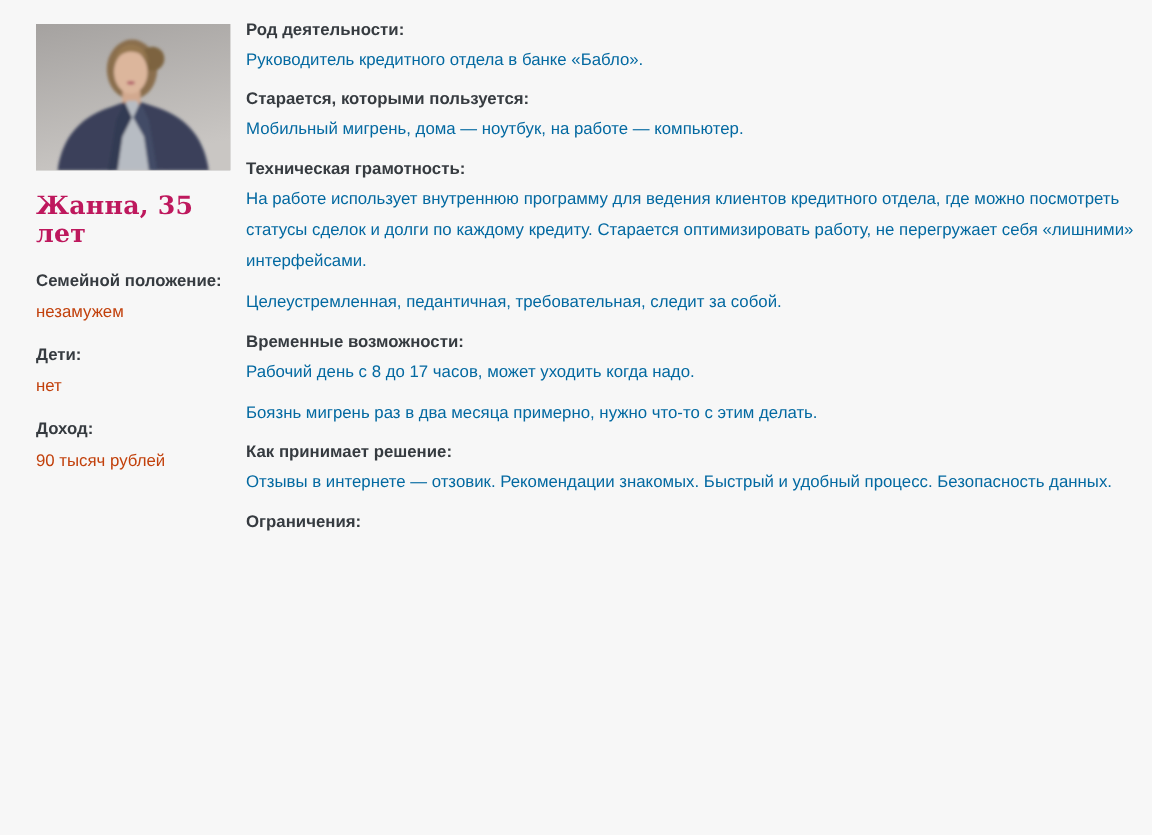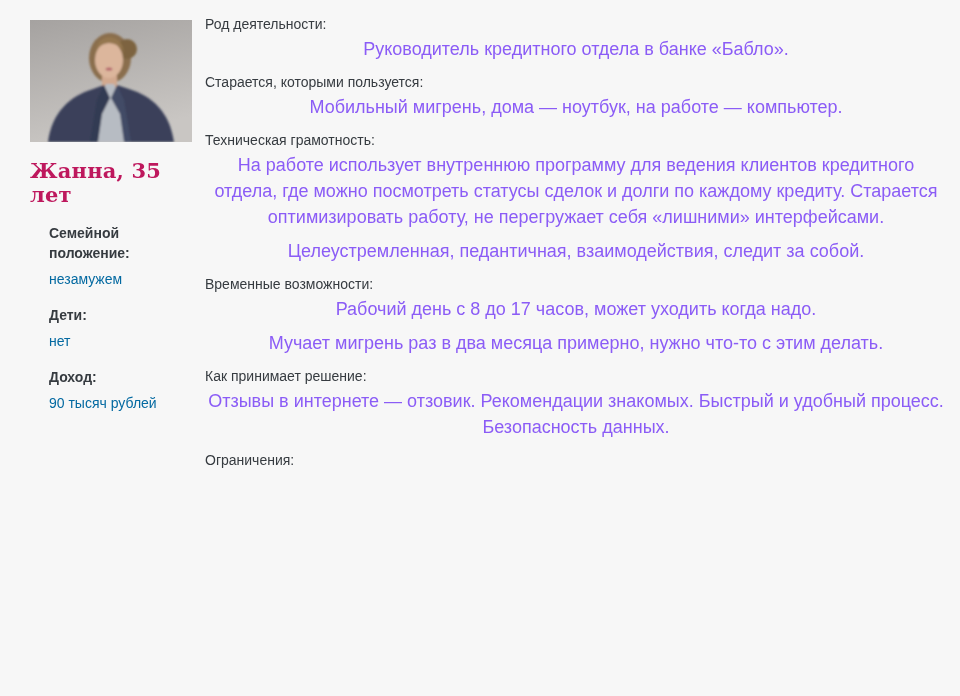--- a/index.html
+++ b/index.html
@@ -32,54 +32,53 @@
   .photo svg { display: block; }
   .name {
     font-family: "DejaVu Serif", serif;
     font-size: 21px;
     font-weight: 700;
     color: #be185d;
     letter-spacing: 0.2px;
     margin: 17px 0 0 0;
     line-height: 24px;
   }
-  .field { margin-top: 16px; margin-left: 19px; }
+  .field { margin-top: 16px; }
   .field-label {
     font-size: 14px;
     font-weight: 700;
     color: #363b40;
     line-height: 20px;
   }
   .field-value {
     font-size: 14px;
-    color: #0369a1;
+    color: #c2410c;
     line-height: 20px;
     margin-top: 6px;
   }
   
   .content {
     position: absolute;
     left: 205px;
     top: 12px;
     width: 742px;
   }
   .section { margin-bottom: 8px; }
   .section-title {
     font-size: 14px;
-    font-weight: 400;
+    font-weight: 700;
     color: #363b40;
     line-height: 24px;
     margin: 0;
   }
   .section-body p {
-    font-size: 18px;
-    color: #8b5cf6;
+    font-size: 14px;
+    color: #0369a1;
     line-height: 26px;
     margin: 0;
-    text-align: center;
   }
 </style>
 </head>
 <body>
 
 <div class="page">
 
   <aside class="sidebar">
     <div class="photo">
       <svg width="162" height="122" viewBox="0 0 162 122" xmlns="http://www.w3.org/2000/svg">
@@ -155,34 +154,34 @@
 
   <section class="section">
     <h2 class="section-title">Техническая грамотность:</h2>
     <div class="section-body">
             <p>На работе использует внутреннюю программу для ведения клиентов кредитного отдела, где можно посмотреть статусы сделок и долги по каждому кредиту. Старается оптимизировать работу, не перегружает себя «лишними» интерфейсами.</p>
           </div>
   </section>
 
   <section class="section">
     <div class="section-body">
-            <p>Целеустремленная, педантичная, взаимодействия, следит за собой.</p>
+            <p>Целеустремленная, педантичная, требовательная, следит за собой.</p>
           </div>
   </section>
 
   <section class="section">
     <h2 class="section-title">Временные возможности:</h2>
     <div class="section-body">
             <p>Рабочий день с 8 до 17 часов, может уходить когда надо.</p>
           </div>
   </section>
 
   <section class="section">
     <div class="section-body">
-            <p>Мучает мигрень раз в два месяца примерно, нужно что-то с этим делать.</p>
+            <p>Боязнь мигрень раз в два месяца примерно, нужно что-то с этим делать.</p>
           </div>
   </section>
 
 
   <section class="section">
     <h2 class="section-title">Как принимает решение:</h2>
     <div class="section-body">
             <p>Отзывы в интернете — отзовик. Рекомендации знакомых. Быстрый и удобный процесс. Безопасность данных.</p>
           </div>
   </section>

